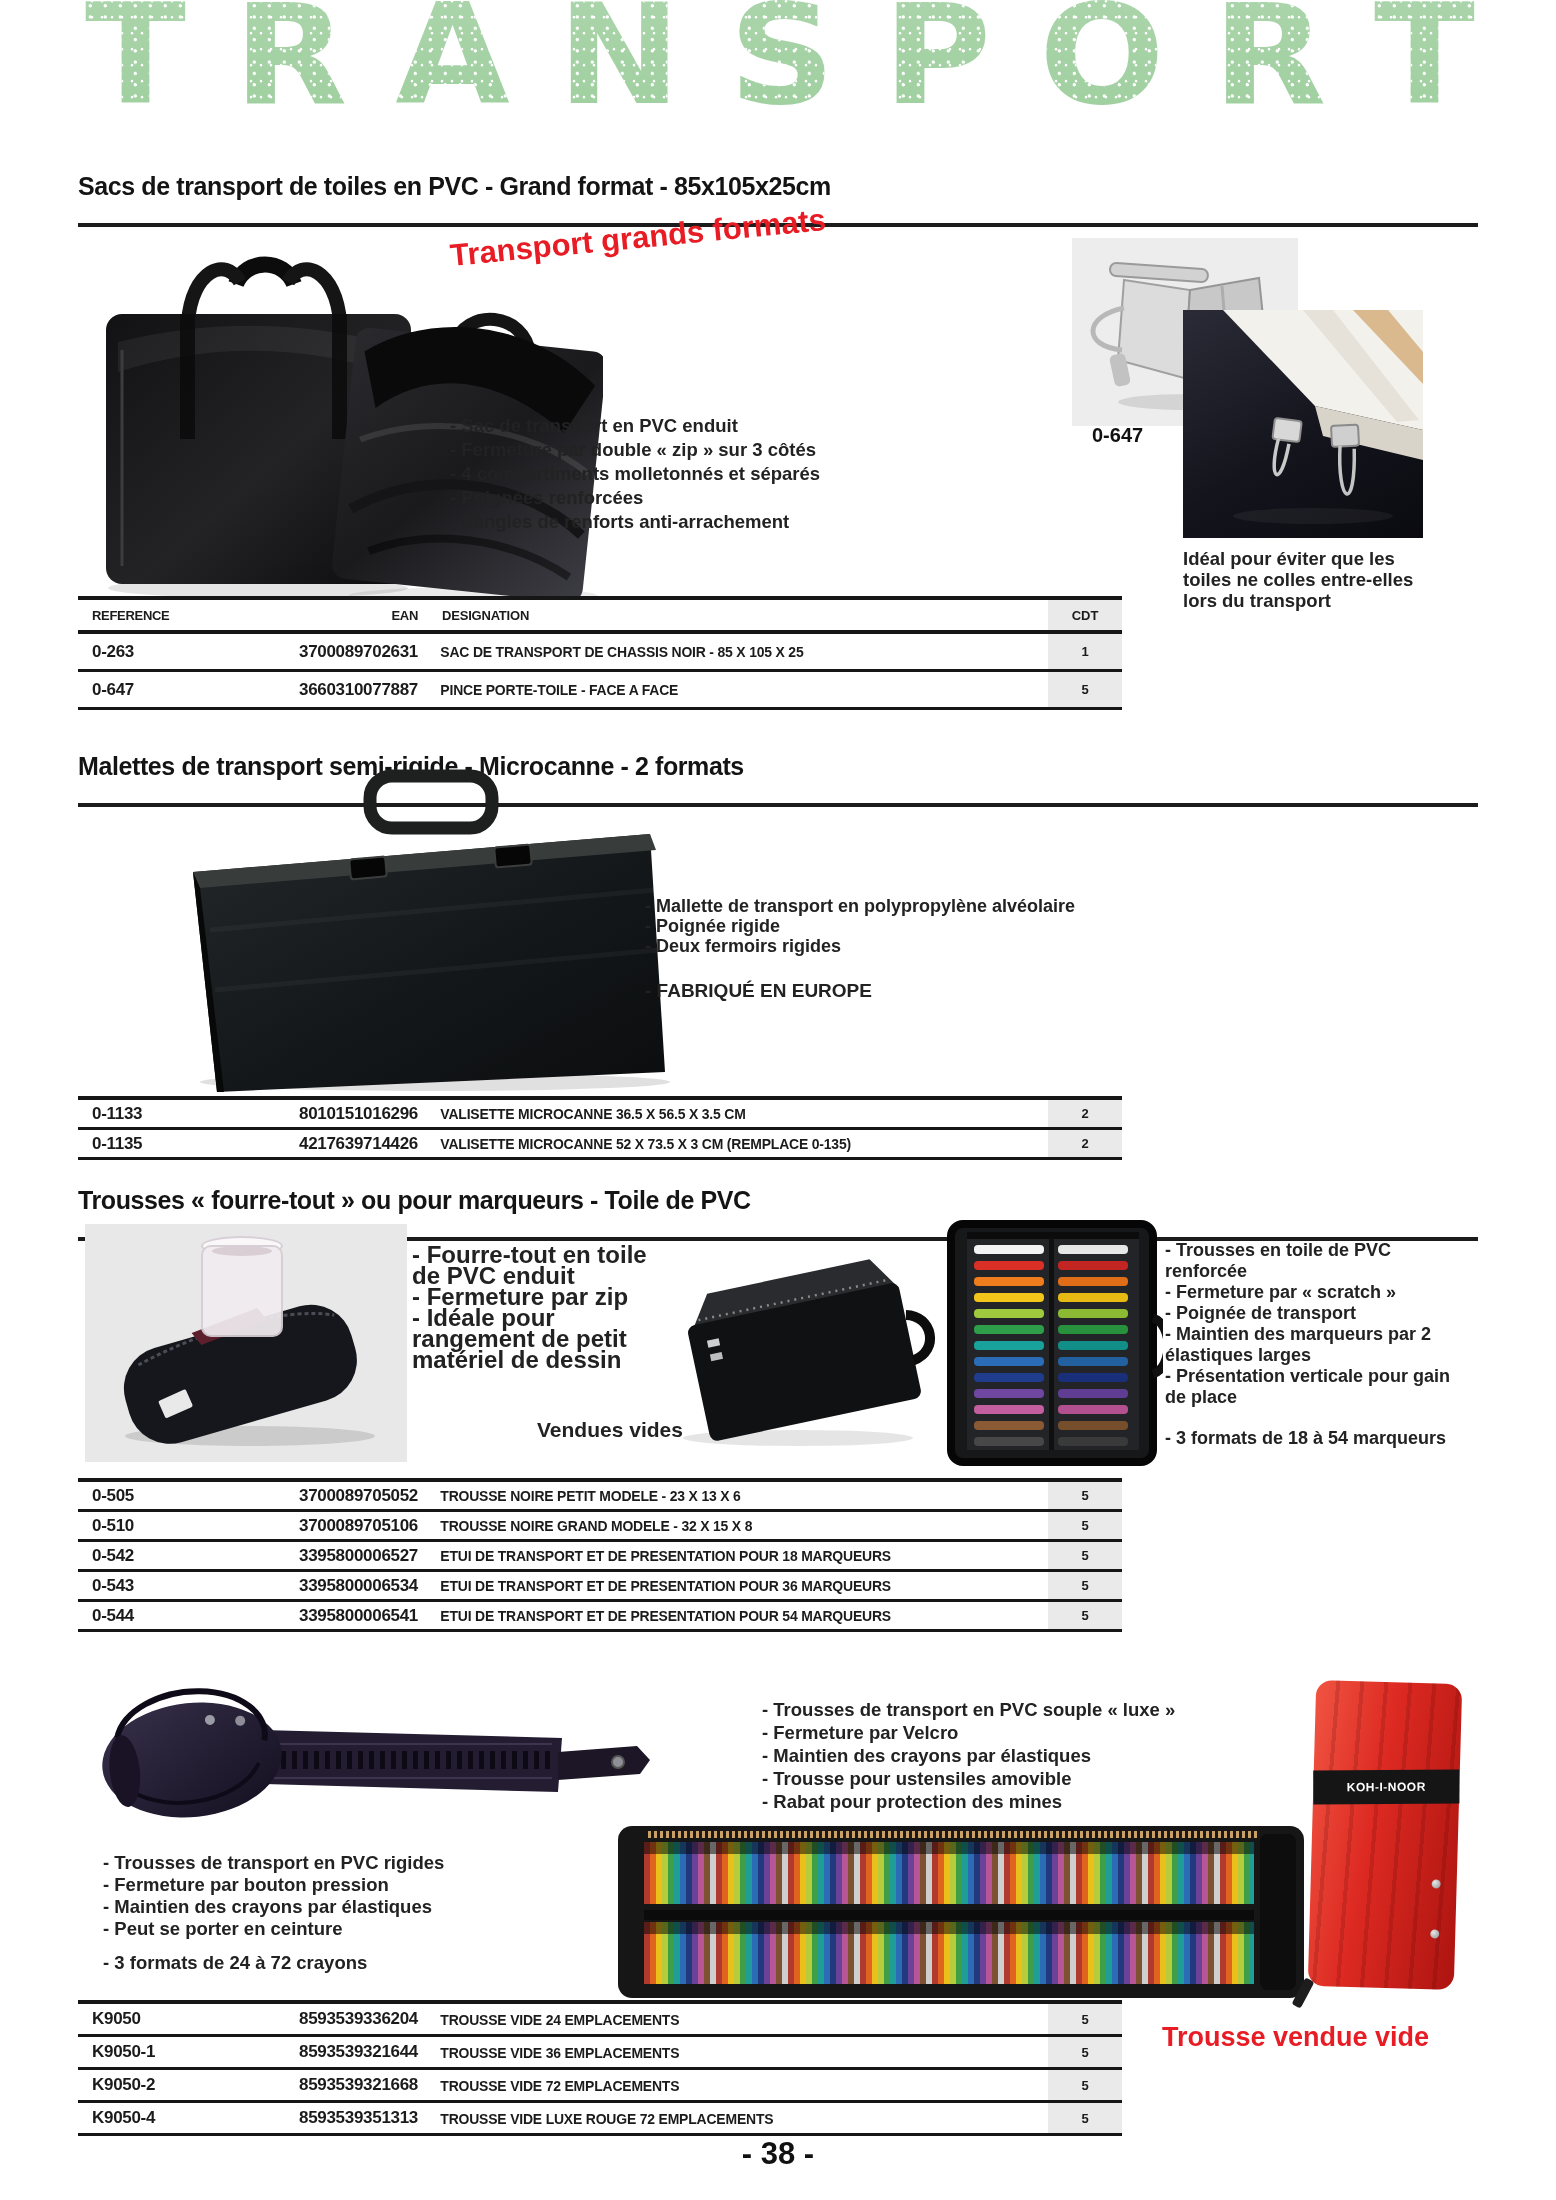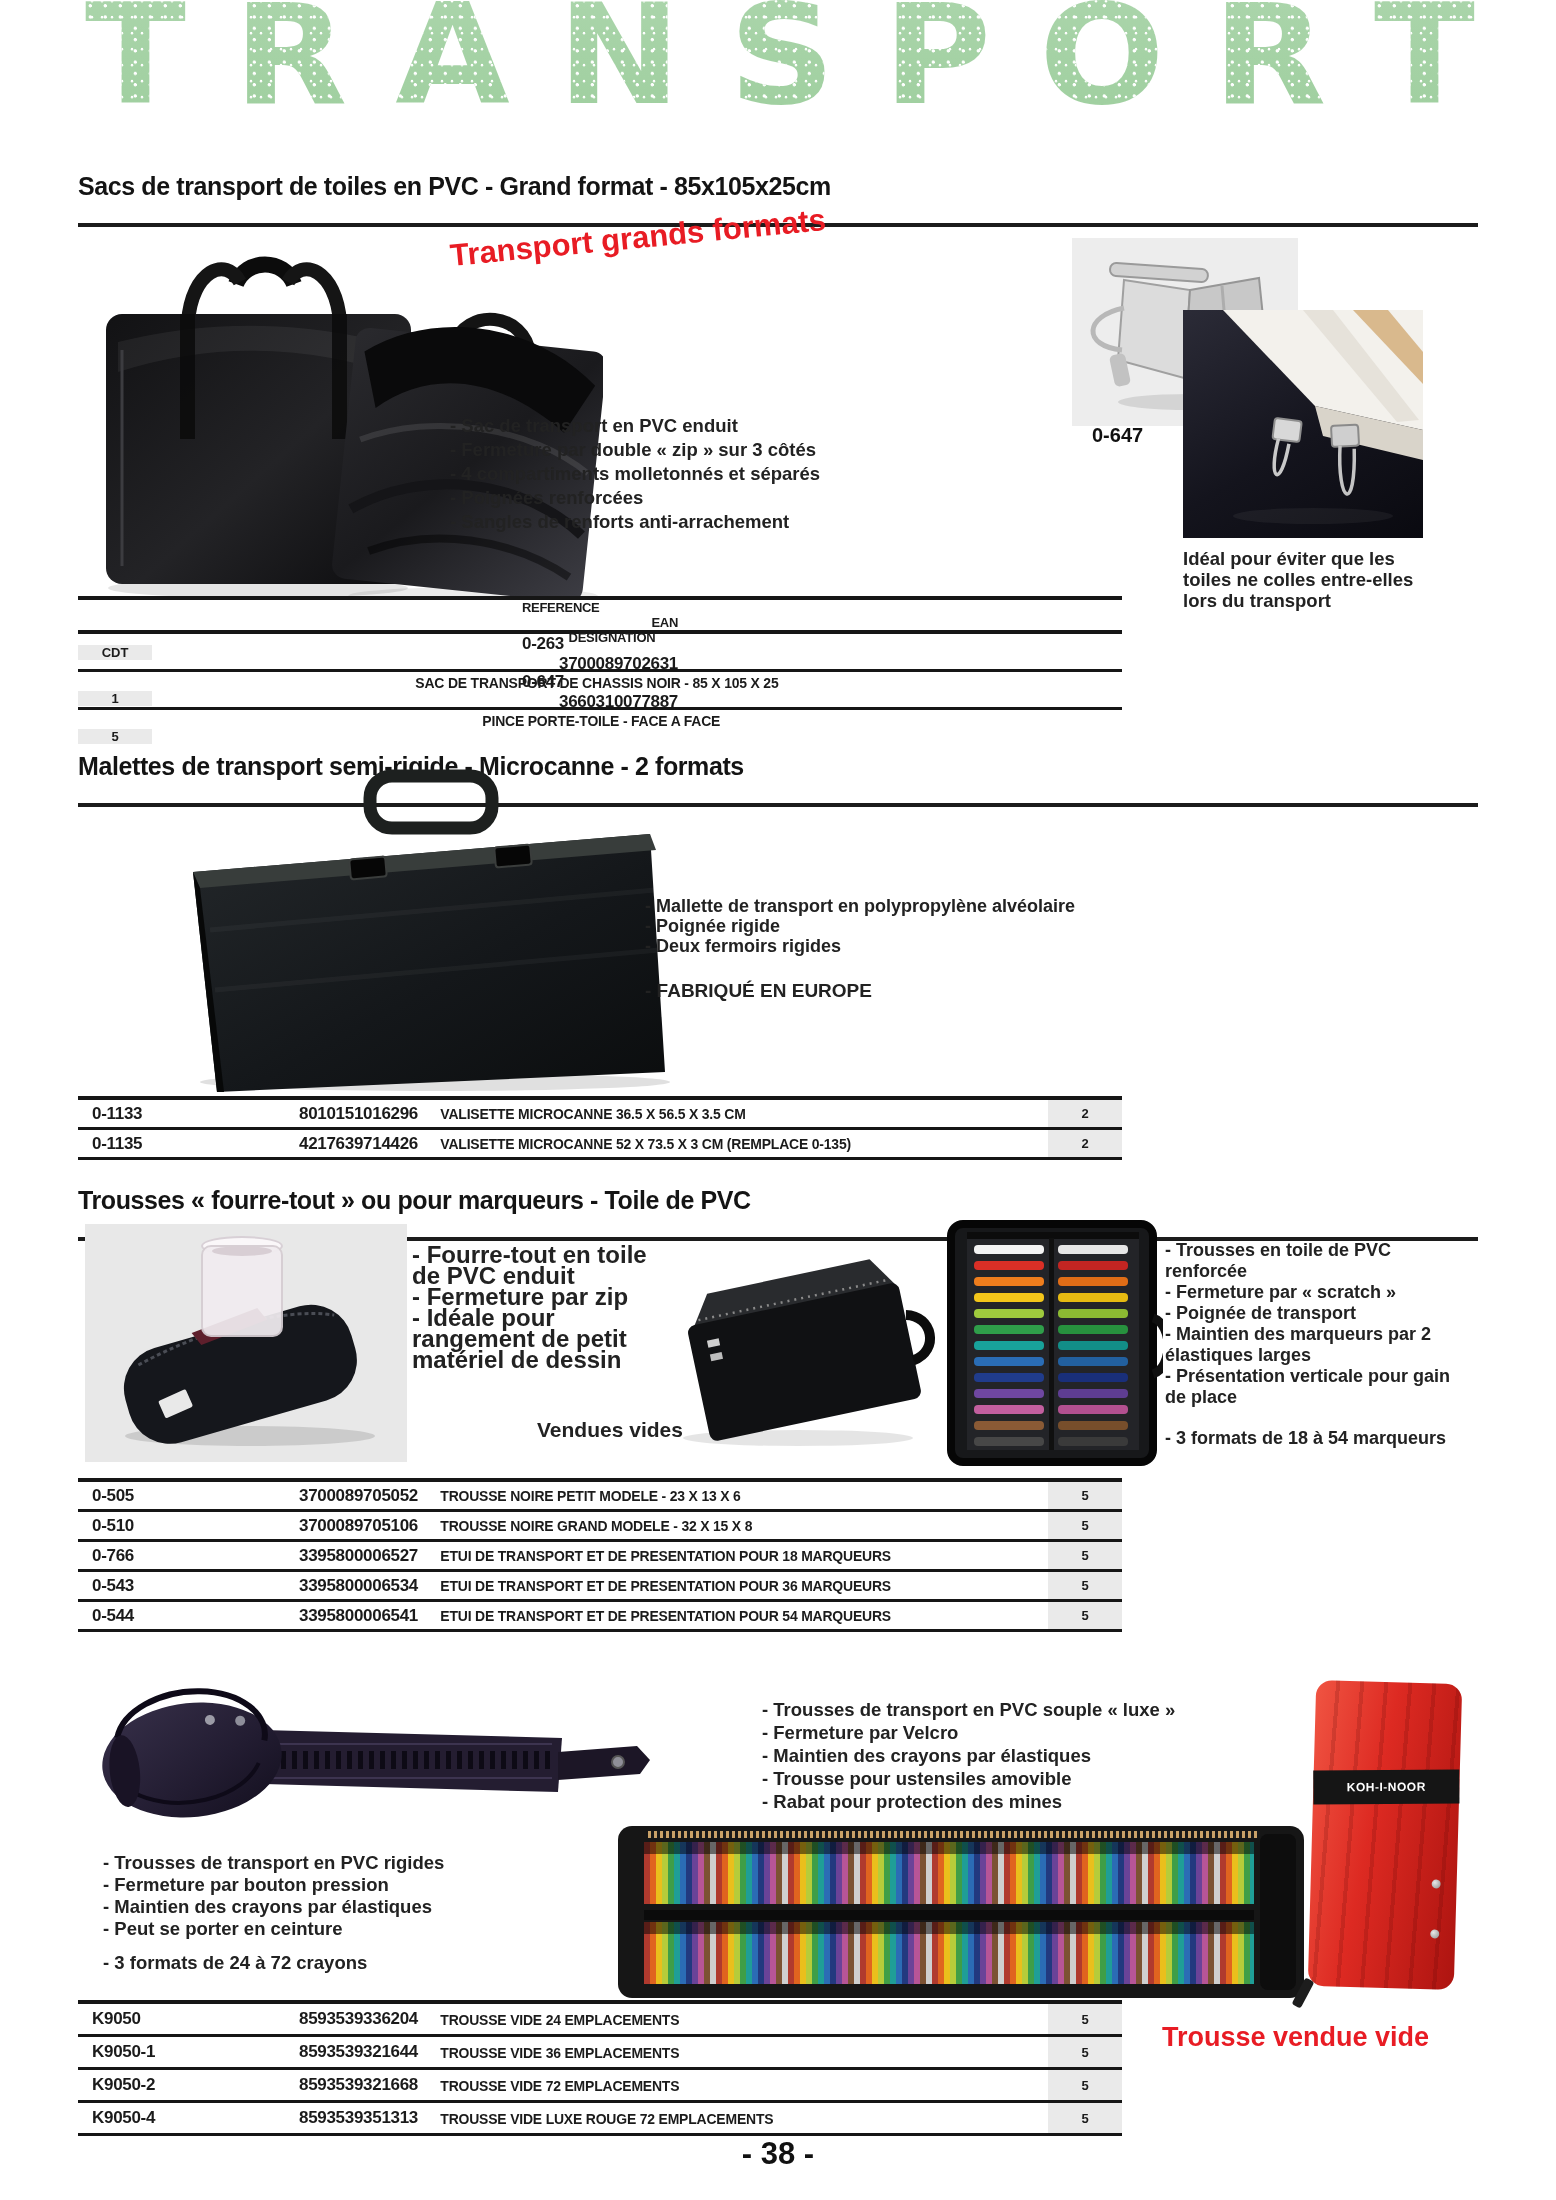--- a/index.html
+++ b/index.html
@@ -26,21 +26,21 @@
   
   .bullets{position:absolute;font-weight:bold;color:#222;}
   .bullets div{white-space:normal;}
   .note{position:absolute;font-weight:bold;color:#222;}
   .red-note{position:absolute;font-weight:bold;color:#e81c24;}
 
   
   .ptable{position:absolute;left:78px;width:1044px;border-top:4px solid #161616;background:#fff;}
   .trow{display:flex;align-items:center;border-bottom:3px solid #161616;}
   .trow.head{border-bottom:4px solid #161616;}
-  .h35 .trow{height:35px;flex-direction:column;} .h35 .trow.head{height:30px;}
+  .h35 .trow{height:35px;} .h35 .trow.head{height:30px;}
   .h27 .trow{height:27px;}
   .h30 .trow{height:30px;}
   .c-ref{width:170px;padding-left:14px;font-size:17px;font-weight:bold;letter-spacing:-.3px;}
   .c-ean{width:156px;text-align:right;font-size:17px;font-weight:bold;letter-spacing:-.3px;}
   .c-des{flex:1;padding-left:24px;font-size:15px;font-weight:bold;white-space:nowrap;
          transform:scaleX(.93);transform-origin:left center;letter-spacing:-.2px;}
   .c-cdt{width:74px;align-self:stretch;background:#eaeaea;display:flex;align-items:center;
          justify-content:center;font-size:13px;font-weight:bold;}
   .trow.head .c-ref,.trow.head .c-ean,.trow.head .c-des{font-size:13px;transform:none;}
 
@@ -333,21 +333,21 @@
       <div class="c-des">TROUSSE NOIRE PETIT MODELE - 23 X 13 X 6</div>
       <div class="c-cdt">5</div>
     </div>
     <div class="trow">
       <div class="c-ref">0-510</div>
       <div class="c-ean">3700089705106</div>
       <div class="c-des">TROUSSE NOIRE GRAND MODELE - 32 X 15 X 8</div>
       <div class="c-cdt">5</div>
     </div>
     <div class="trow">
-      <div class="c-ref">0-766</div>
+      <div class="c-ref">0-542</div>
       <div class="c-ean">3395800006527</div>
       <div class="c-des">ETUI DE TRANSPORT ET DE PRESENTATION POUR 18 MARQUEURS</div>
       <div class="c-cdt">5</div>
     </div>
     <div class="trow">
       <div class="c-ref">0-543</div>
       <div class="c-ean">3395800006534</div>
       <div class="c-des">ETUI DE TRANSPORT ET DE PRESENTATION POUR 36 MARQUEURS</div>
       <div class="c-cdt">5</div>
     </div>

